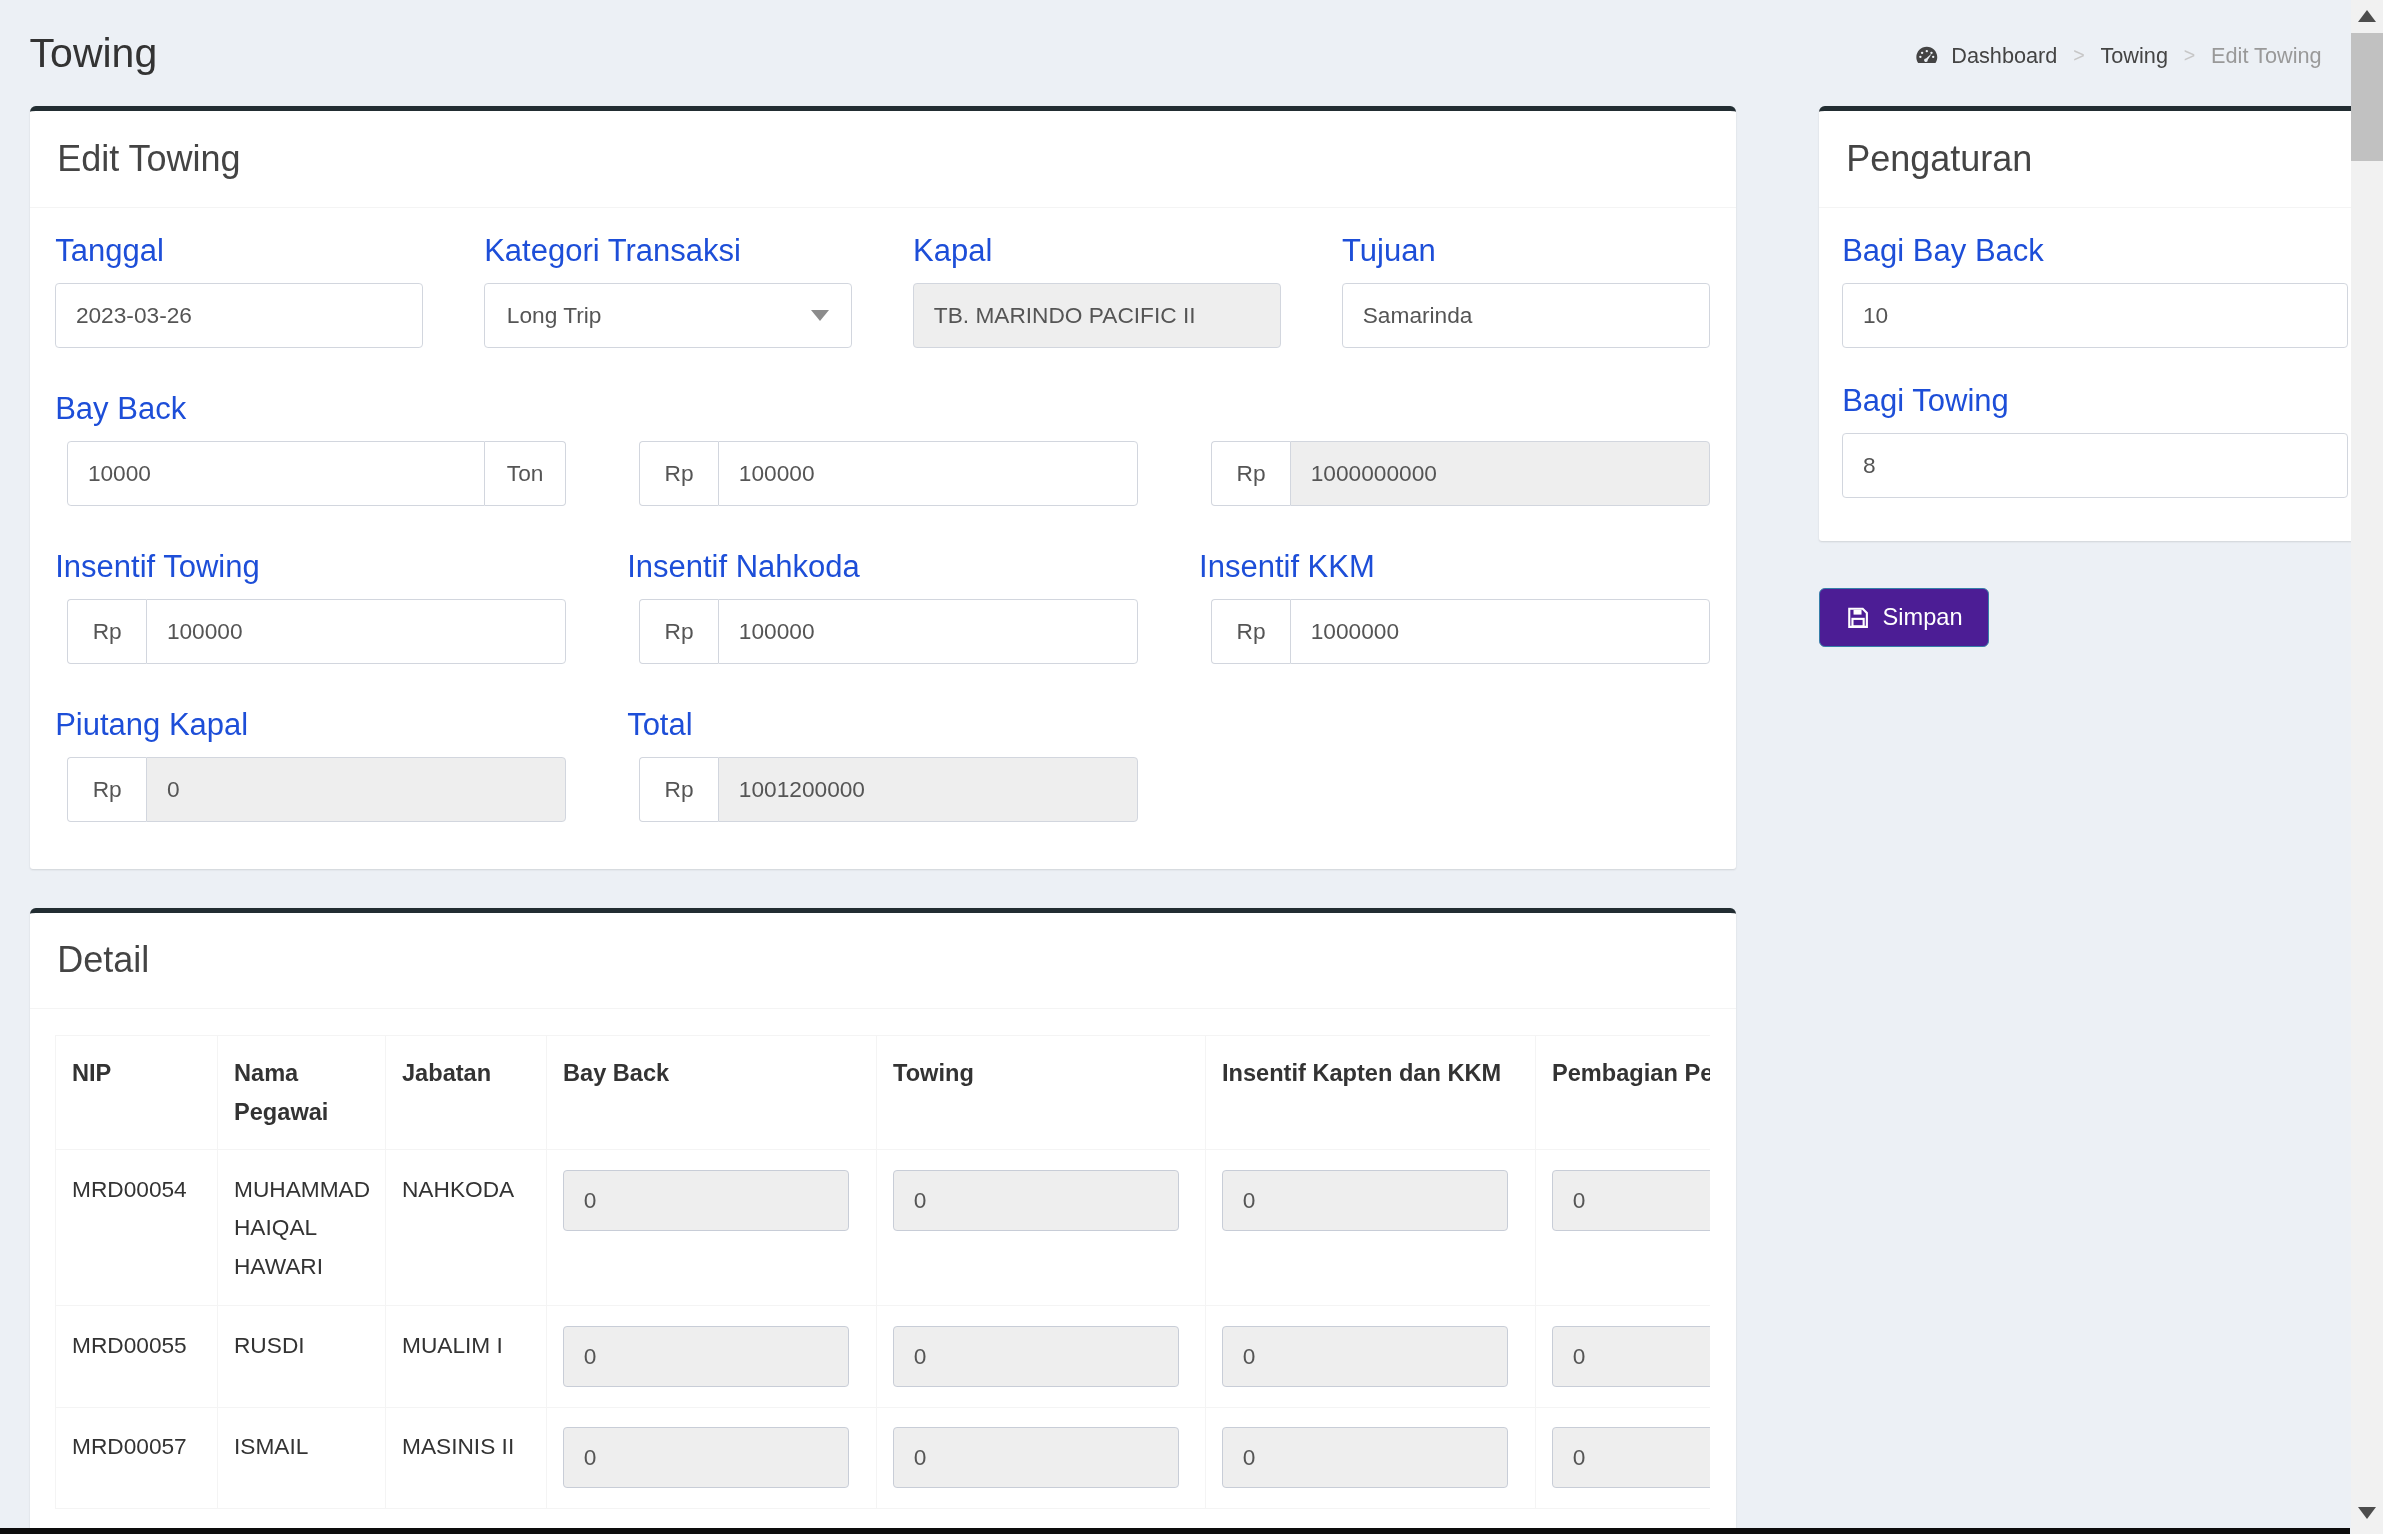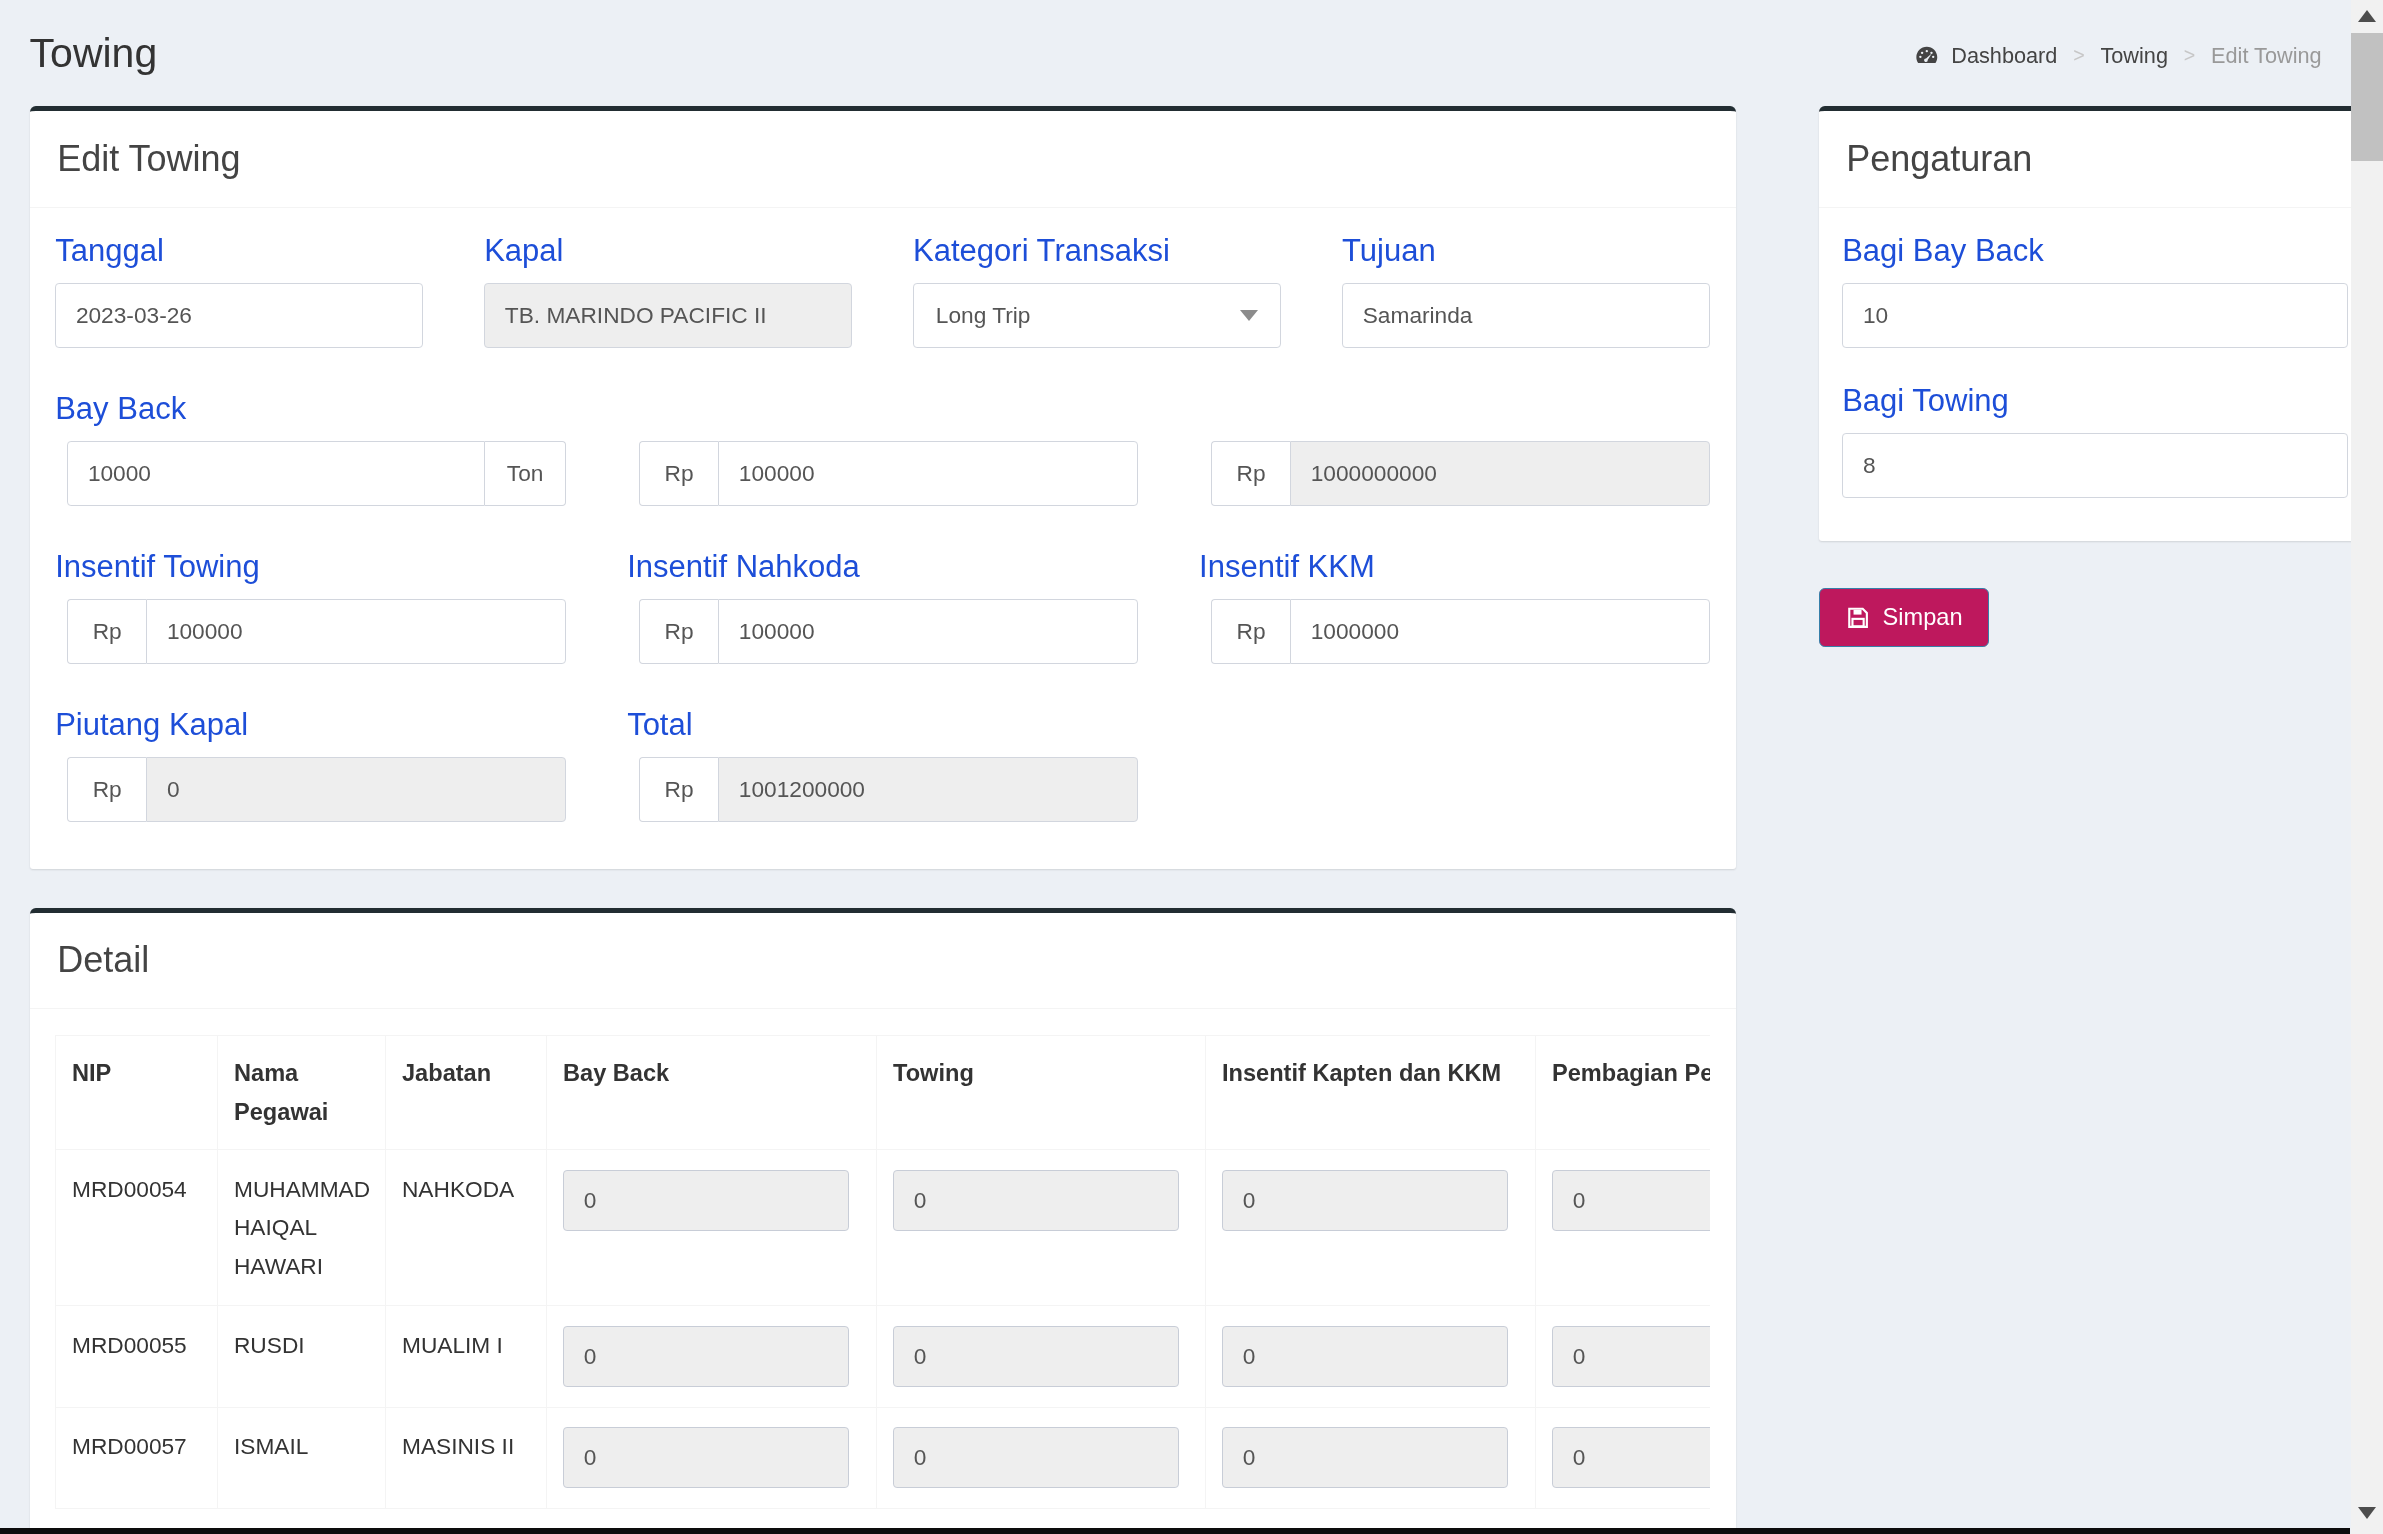--- a/index.html
+++ b/index.html
@@ -78,21 +78,21 @@
     font-size:22.7px; color:#555; padding:0 19.7px; font-family:inherit;
   }
 
   
   .box-body.settings { padding:25.6px 23.6px 43px; }
   .settings .group { margin-bottom:35px; }
   .settings .group.last { margin-bottom:0; }
 
   .btn-save {
     margin-top:47px; display:inline-flex; align-items:center; gap:11.8px;
-    background:#be185d; border:1px solid #367fa9; color:#fff;
+    background:#4c1d95; border:1px solid #367fa9; color:#fff;
     font-size:23.6px; font-family:inherit; padding:0 25.6px; height:59px; border-radius:5.9px; cursor:pointer;
   }
 
   
   .vscroll { position:absolute; right:0; top:0; width:33px; height:1535px; background:#f1f1f1; }
   .vs-thumb { position:absolute; left:0; top:33px; width:33px; height:128px; background:#c1c1c1; }
   .vs-up, .vs-down { position:absolute; left:6.9px; width:0; height:0;
     border-left:9.9px solid transparent; border-right:9.9px solid transparent; }
   .vs-up   { top:9.9px;    border-bottom:12.8px solid #4d4d4d; }
   .vs-down { bottom:15.8px; border-top:12.8px solid #4d4d4d; }
@@ -135,29 +135,29 @@
           <h3 class="box-title">Edit Towing</h3>
         </div>
         <div class="box-body">
 
           <div class="grid4">
             <div>
               <label class="ctrl">Tanggal</label>
               <input class="form-input" value="2023-03-26" style="">
             </div>
             <div>
-              <label class="ctrl">Kapal</label>
-              <input class="form-input" disabled="" value="TB. MARINDO PACIFIC II" style="">
-            </div>
-            <div>
               <label class="ctrl">Kategori Transaksi</label>
               <div class="select">
                 <span>Long Trip</span>
                 <span class="caret"></span>
               </div>
+            </div>
+            <div>
+              <label class="ctrl">Kapal</label>
+              <input class="form-input" disabled="" value="TB. MARINDO PACIFIC II" style="">
             </div>
             <div>
               <label class="ctrl">Tujuan</label>
               <input class="form-input" value="Samarinda" style="">
             </div>
           </div>
 
           <label class="ctrl">Bay Back</label>
           <div class="grid3">
             <div class="input-group">

